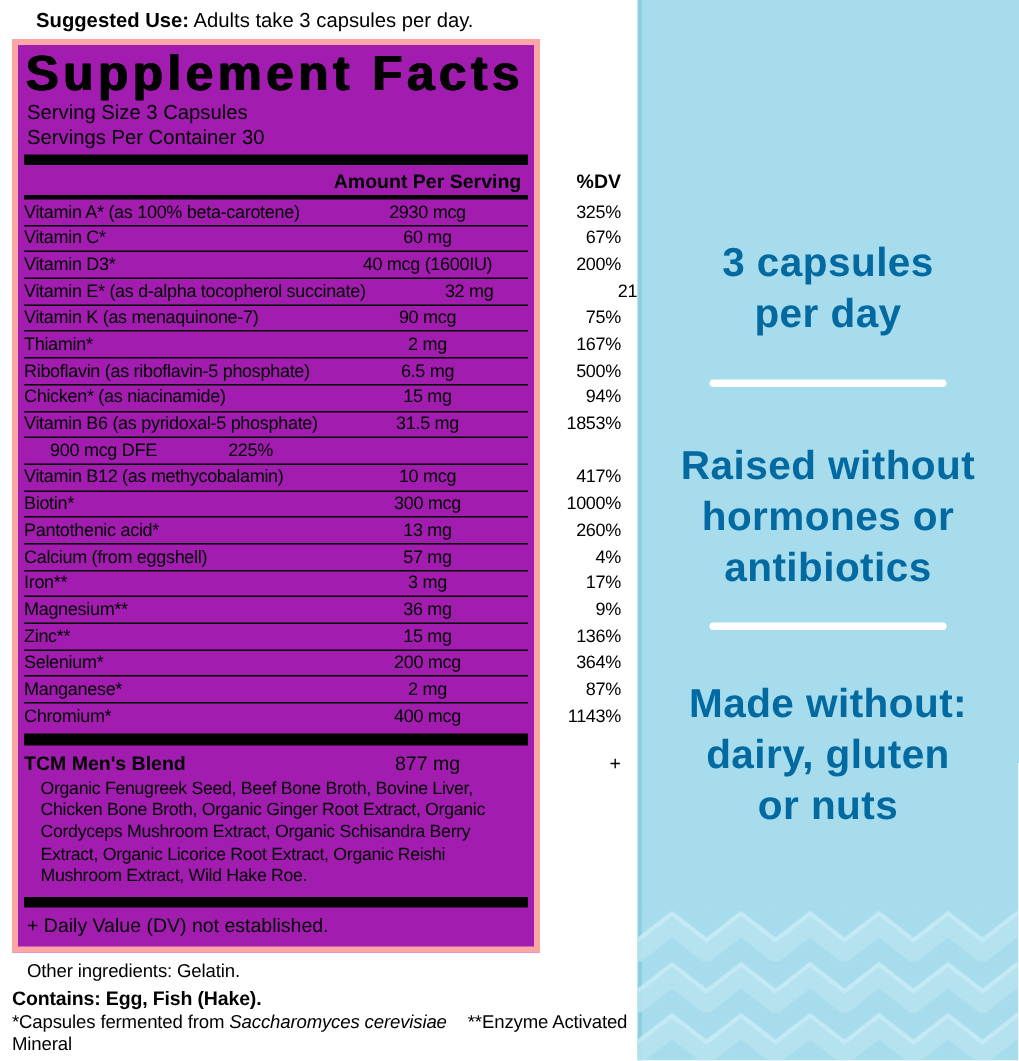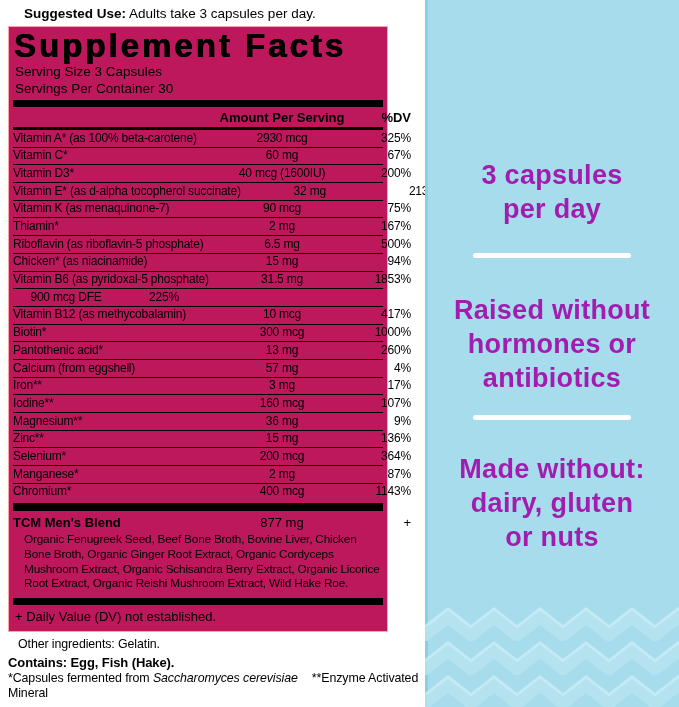--- a/index.html
+++ b/index.html
@@ -8,22 +8,22 @@
     background:#ffffff;
     font-family:"Liberation Sans", sans-serif;
     color:#000;
     -webkit-font-smoothing:antialiased;
   }
   
   .label-col{position:absolute;left:0;top:0;width:425px;}
   .suggested{margin:6px 0 4px 24px;font-size:13.5px;line-height:16px;}
   .suggested b{font-weight:bold;}
   .facts-box{
-    margin-left:8px;width:380px;box-sizing:border-box;
-    border:1px solid #fca5a5;padding:0 4px 2px 4px;background:#be185d;
+    margin-left:8px;width:352px;box-sizing:border-box;
+    border:4px solid #fca5a5;padding:0 4px 2px 4px;background:#a21caf;
   }
   .facts-title{
     font-size:33px;font-weight:bold;letter-spacing:3px;line-height:36px;
     margin:1px 0 0 1px;white-space:nowrap;
     text-shadow:0.6px 0 0 #000, -0.3px 0 0 #000;
   }
   .serving{font-size:13.5px;line-height:16.5px;margin-left:2px;}
   .bar{background:#000;height:7px;margin-top:3px;}
   .bar.mid{height:8px;}
   .hdr-row{display:flex;align-items:baseline;font-weight:bold;font-size:13px;padding:3px 0 2px 0;}
@@ -46,21 +46,21 @@
   .footer .note .it{font-style:italic;}
   .footer .note .gap{margin-left:14px;}
   
   .sidebar{
     position:absolute;left:425px;top:0;width:254px;height:707px;
     background:#a6dcec;overflow:hidden;
   }
   .sidebar-edge{position:absolute;left:0;top:0;width:3px;height:100%;background:#8ccfe0;}
   .claim{
     position:absolute;left:0;width:100%;text-align:center;
-    color:#a21caf;font-weight:bold;font-size:27px;line-height:34px;
+    color:#0369a1;font-weight:bold;font-size:27px;line-height:34px;
     white-space:pre-line;letter-spacing:0.3px;
   }
   .claim-1{top:158px;}
   .claim-2{top:293px;}
   .claim-3{top:452px;}
   .divider{
     position:absolute;left:48px;width:158px;height:5px;background:#ffffff;border-radius:2.5px;
   }
   .divider-1{top:253px;}
   .divider-2{top:415px;}
@@ -172,25 +172,20 @@
     <span class="c-amt">57 mg</span>
     <span class="c-dv">4%</span>
   </div>
 
   <div class="row">
     <span class="c-name">Iron**</span>
     <span class="c-amt">3 mg</span>
     <span class="c-dv">17%</span>
   </div>
 
-  <div class="row">
-    <span class="c-name">Iodine**</span>
-    <span class="c-amt">160 mcg</span>
-    <span class="c-dv">107%</span>
-  </div>
 
   <div class="row">
     <span class="c-name">Magnesium**</span>
     <span class="c-amt">36 mg</span>
     <span class="c-dv">9%</span>
   </div>
 
   <div class="row">
     <span class="c-name">Zinc**</span>
     <span class="c-amt">15 mg</span>

